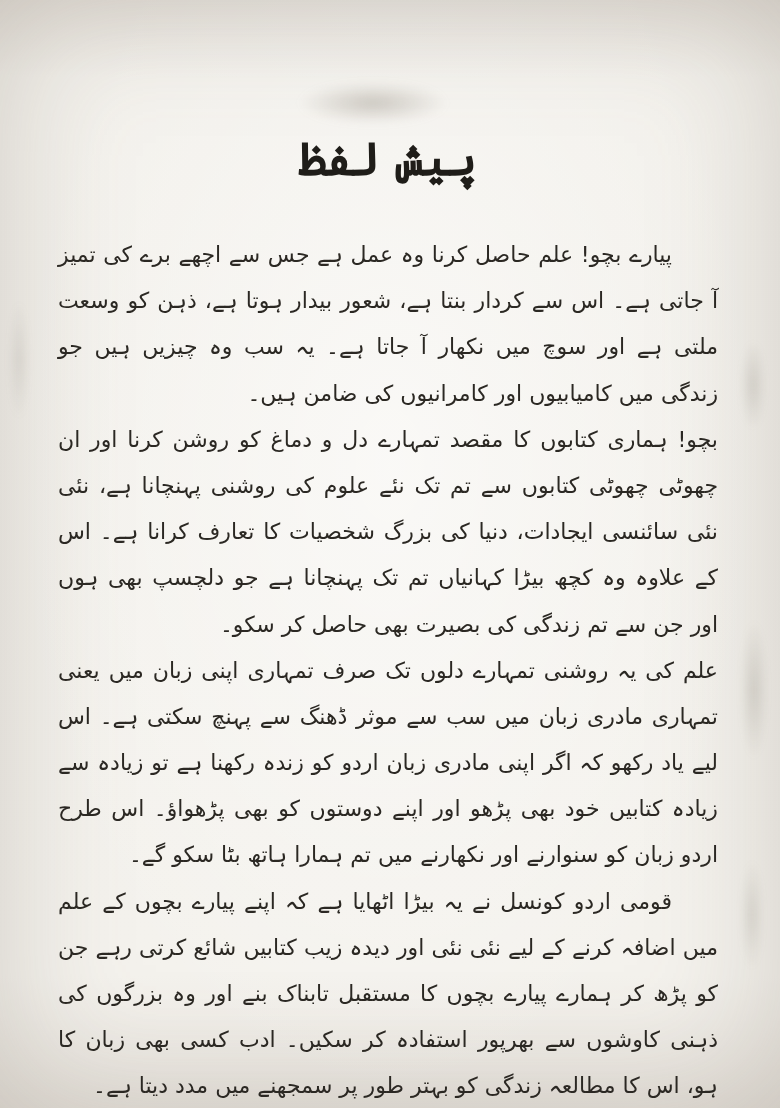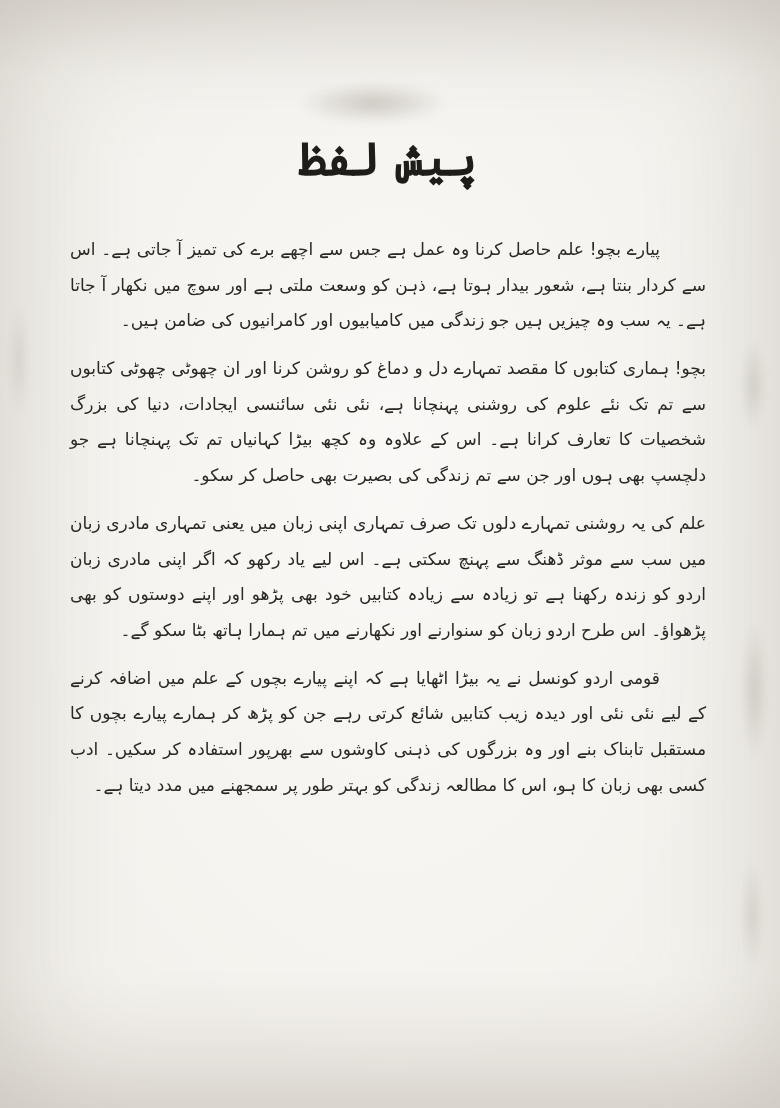--- a/index.html
+++ b/index.html
@@ -33,22 +33,22 @@
   .title {
     margin: 0 0 46px 0;
     text-align: center;
     font-family: "DejaVu Serif", serif;
     font-weight: bold;
     font-size: 46px;
     letter-spacing: 1px;
     color: #1f1d19;
   }
   .para {
-    margin: 12px;
-    font-size: 17px;
+    margin: 0;
+    font-size: 22px;
     line-height: 2.1;
     text-align: justify;
     color: #2b2823;
     text-indent: 0;
   }
   .para.indent {
     text-indent: 46px;
   }
   
   .artifact {

